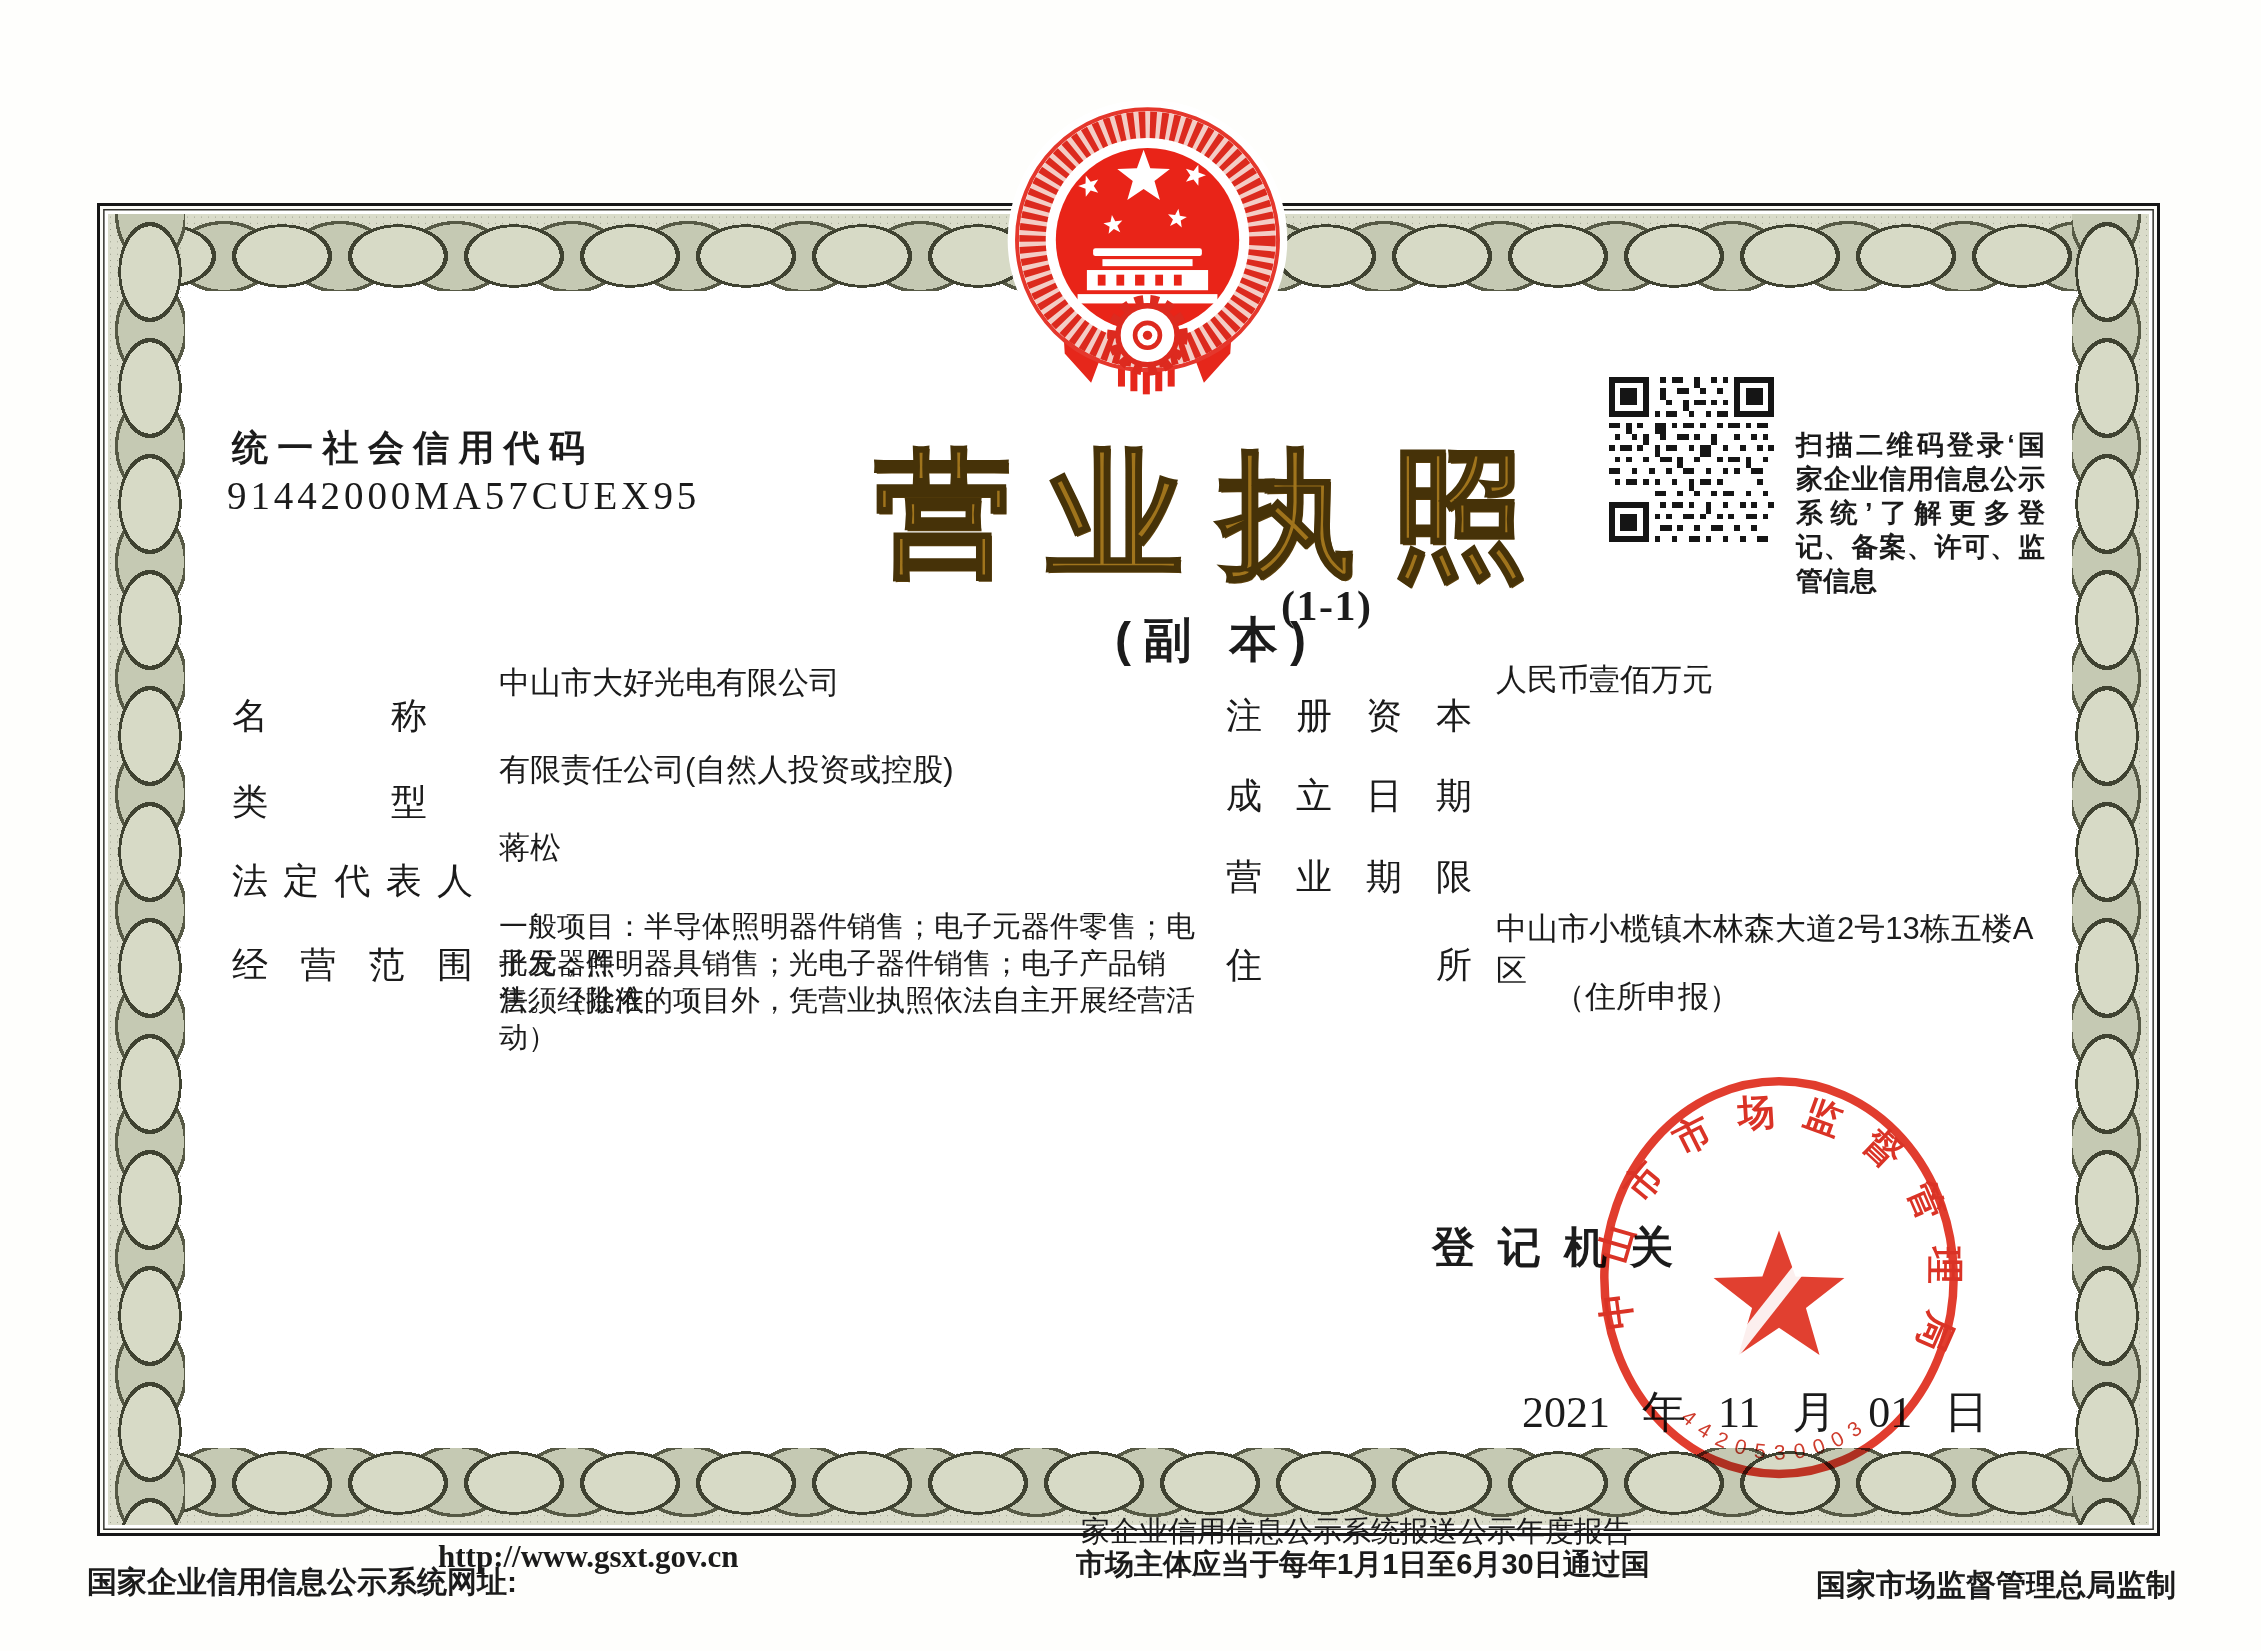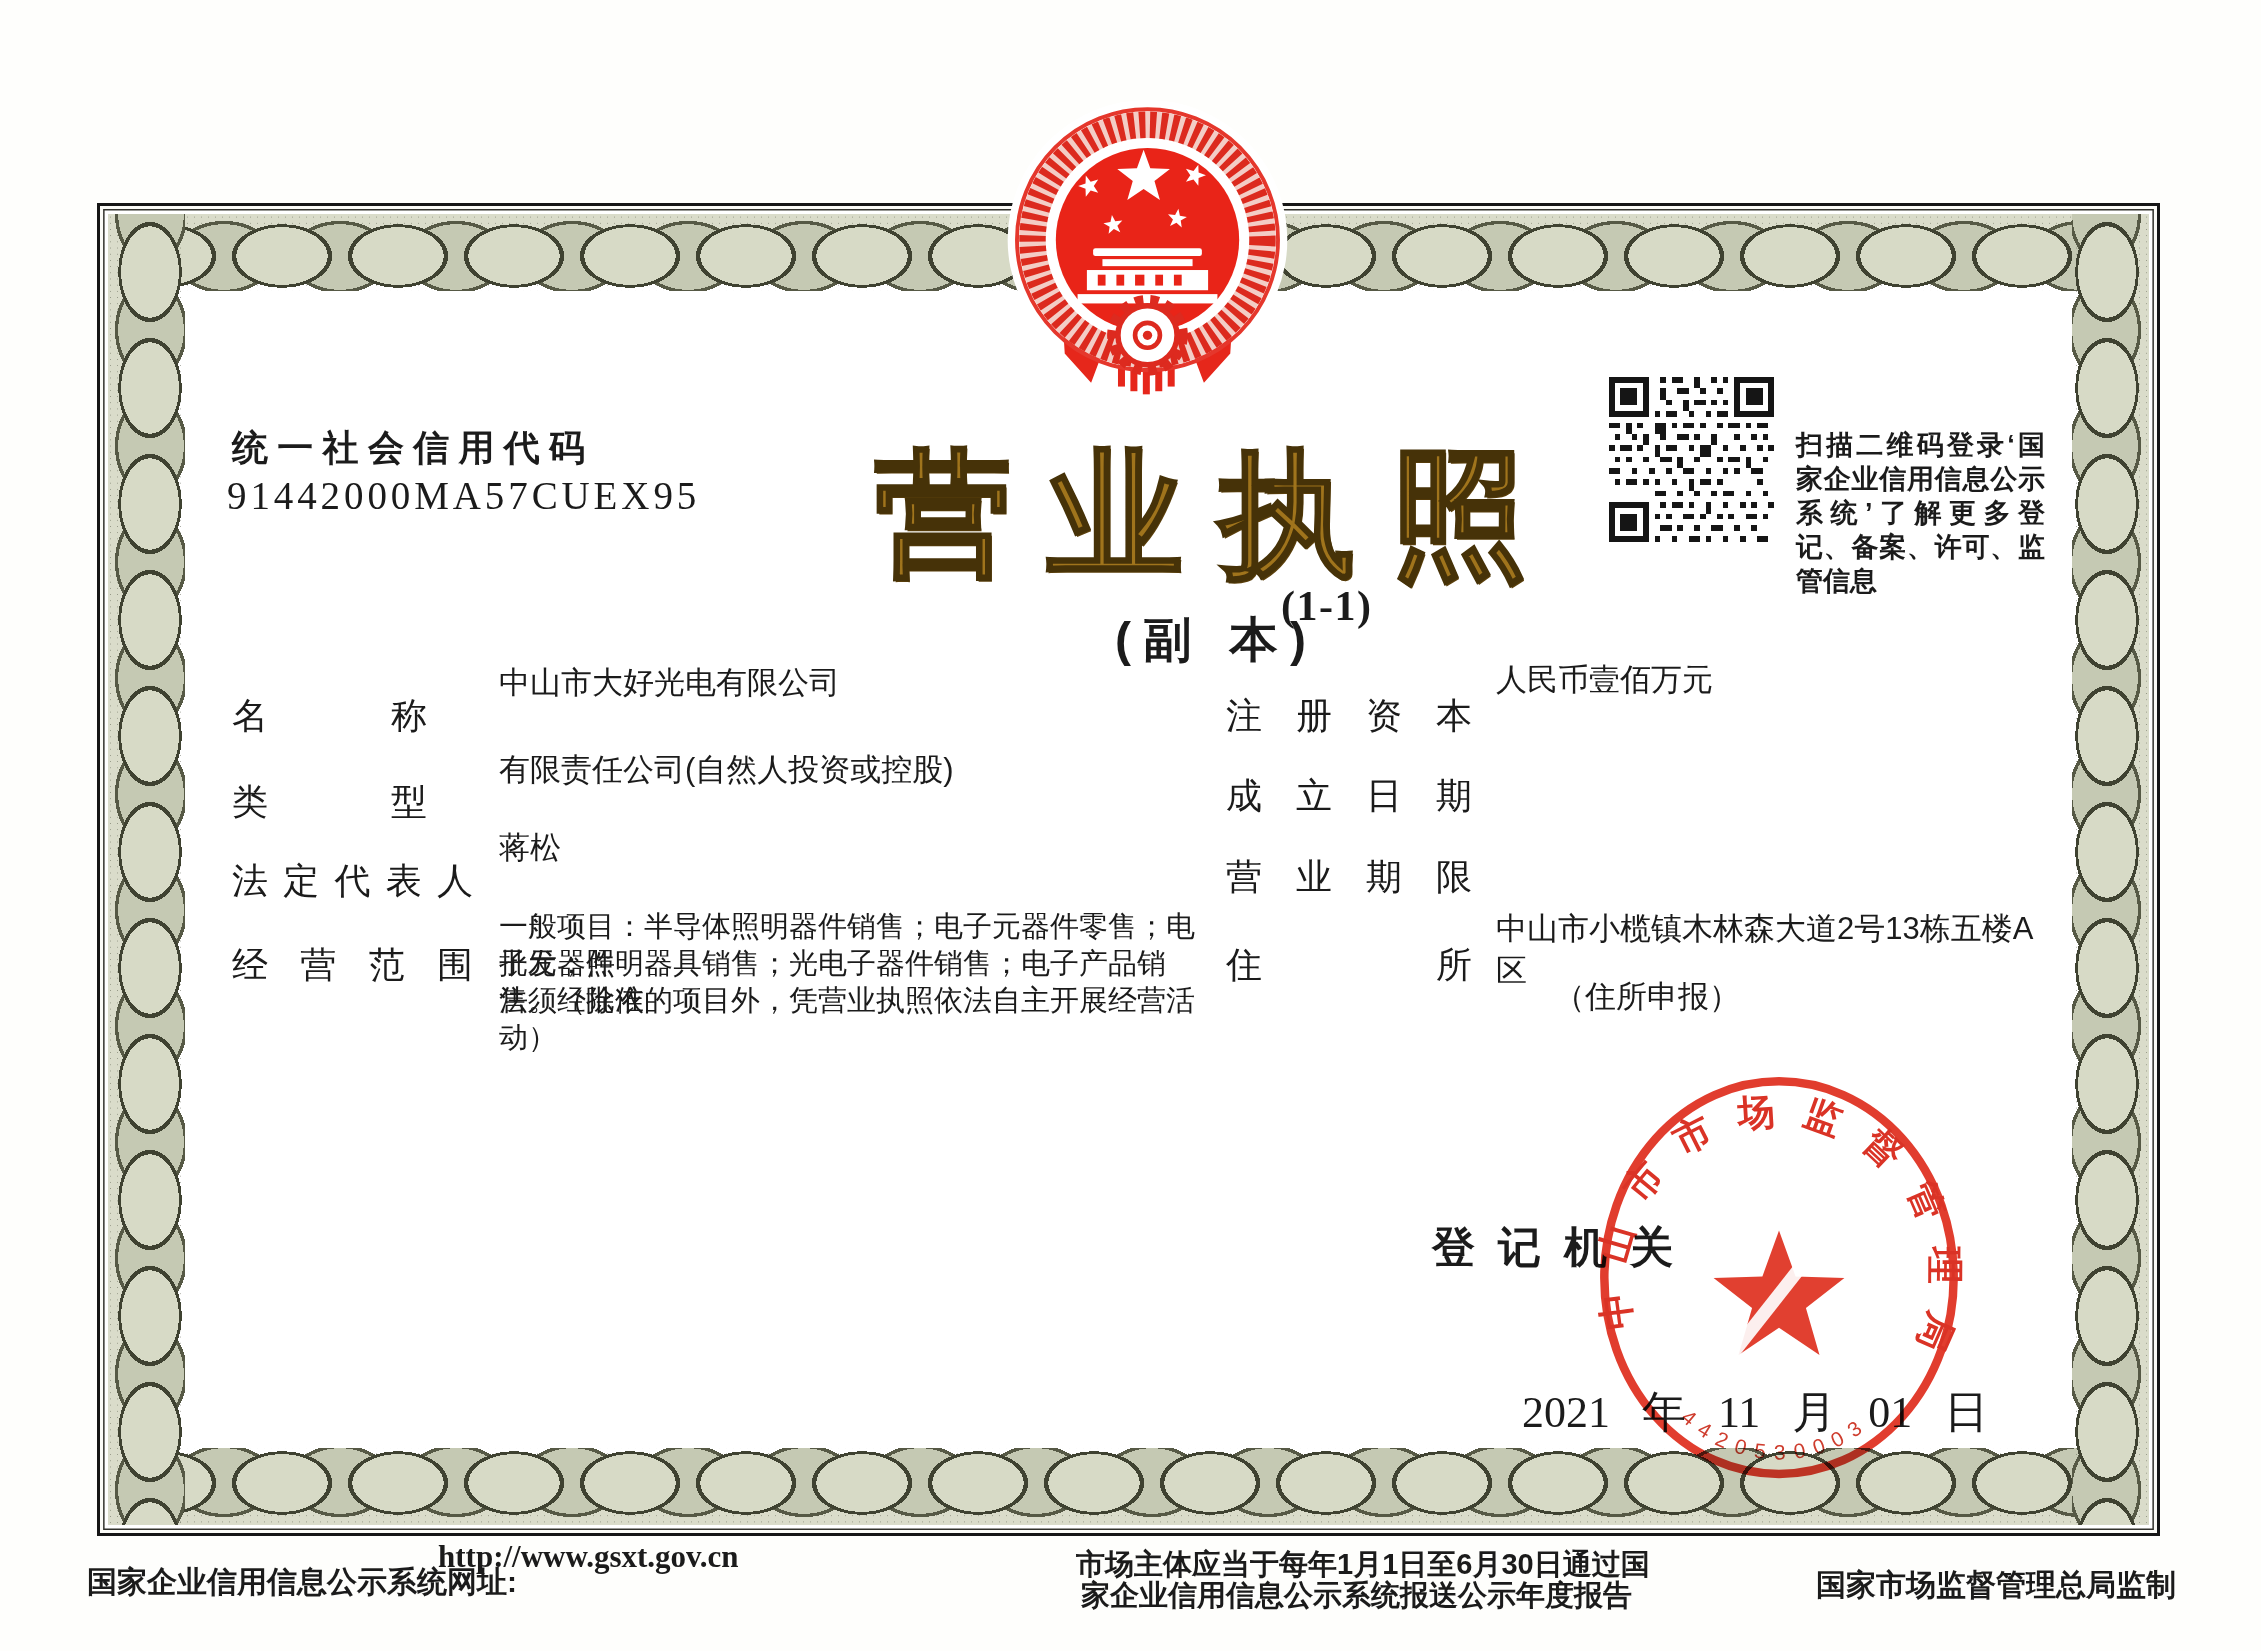--- a/index.html
+++ b/index.html
@@ -61,21 +61,21 @@
               font-family:"Liberation Serif","DejaVu Serif",serif;z-index:4;}
   .seal{position:absolute;left:1587px;top:1069px;width:384px;height:422px;z-index:5;
         mix-blend-mode:multiply;opacity:.95;}
   .emblem{position:absolute;left:999px;top:96px;width:297px;height:303px;z-index:6;}
 
   
   .f-url{position:absolute;left:438px;top:1539px;font-size:31px;font-weight:bold;
          font-family:"Liberation Serif","DejaVu Serif",serif;}
   .f-weblabel{position:absolute;left:87px;top:1562px;font-size:30px;font-weight:bold;}
   .f-notice1{position:absolute;left:1076px;top:1545px;font-size:29px;font-weight:bold;}
-  .f-notice2{position:absolute;left:1081px;top:1576px;font-size:29px;font-weight:bold;}
+  .f-notice2{position:absolute;left:1081px;top:1512px;font-size:29px;font-weight:normal;}
   .f-producer{position:absolute;left:1816px;top:1565px;font-size:30px;font-weight:bold;}
 </style>
 </head>
 <body>
 
 <div class="page">
 
   <div class="frame">
     <div class="band bh bt"></div>
     <div class="band bh bb"></div>

